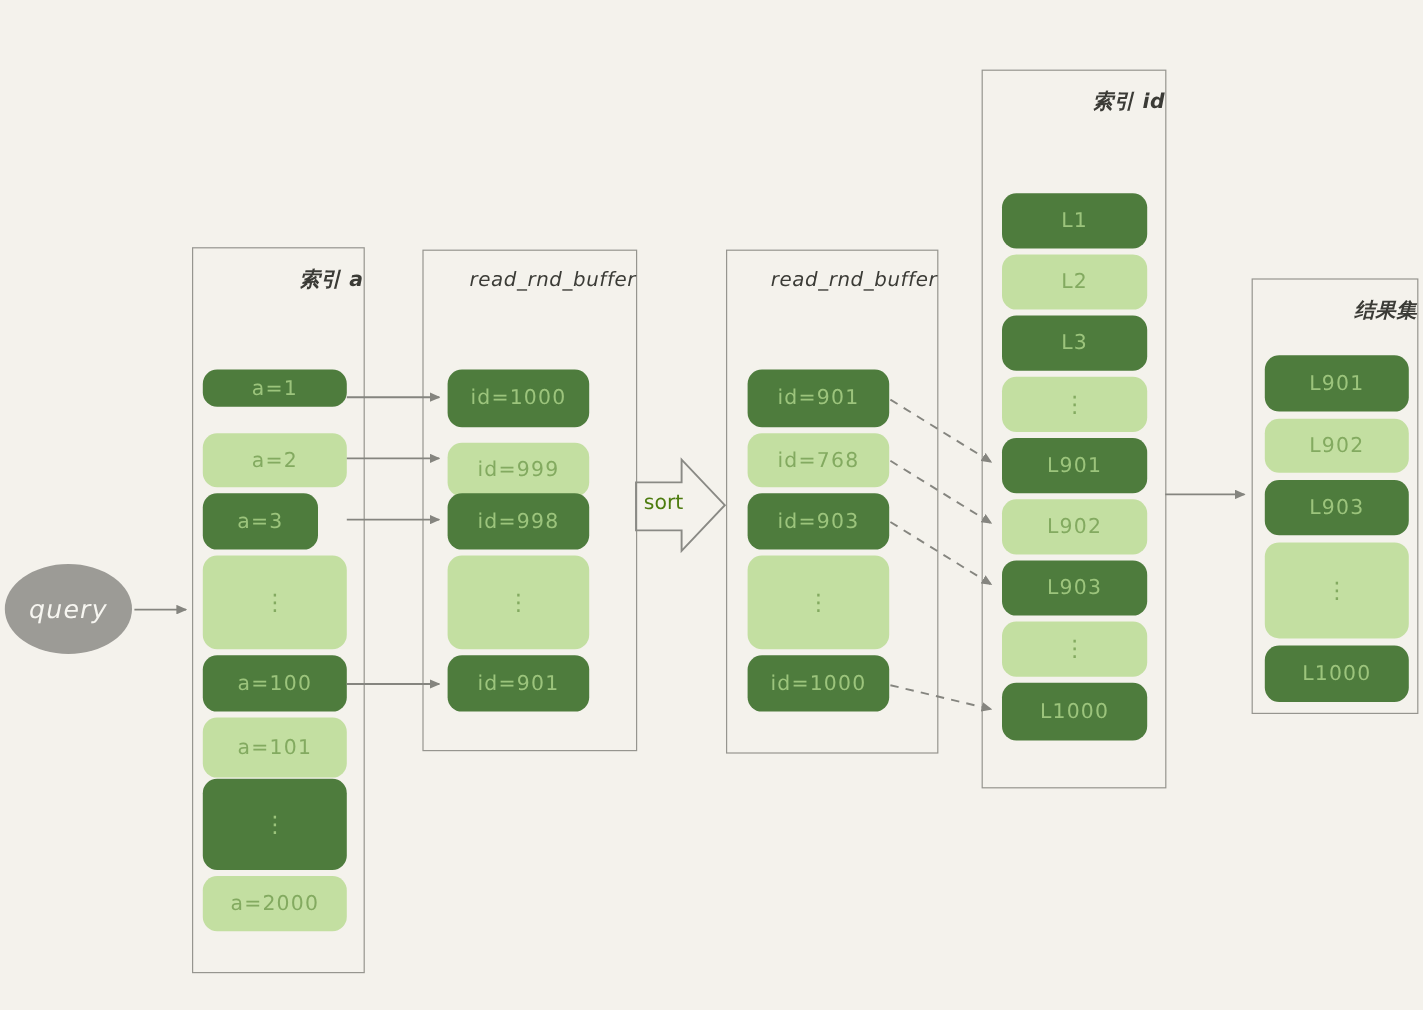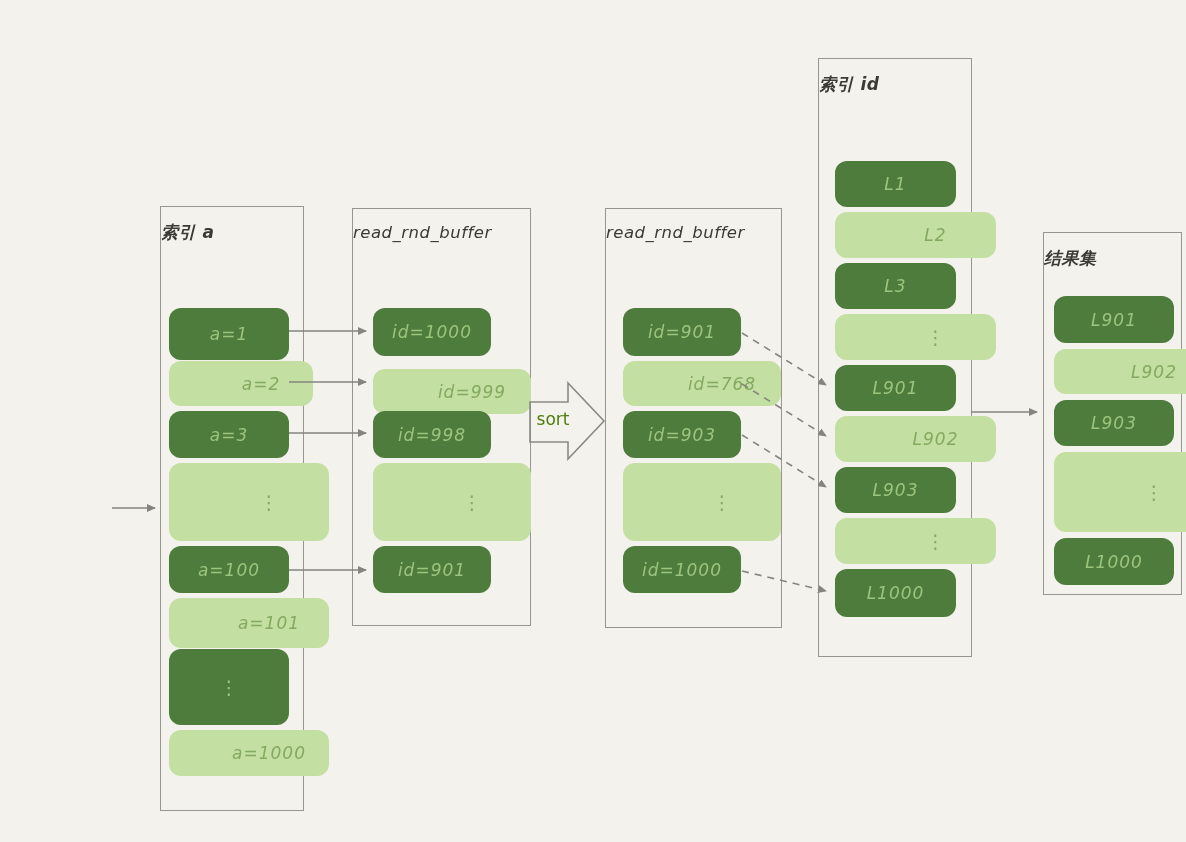--- a/index.html
+++ b/index.html
@@ -5,67 +5,70 @@
   html,body{margin:0;padding:0;background:#e9e9e4;}
   #canvas{
     position:relative;width:1186px;height:842px;overflow:hidden;
     background:#f4f2ec;
     font-family:"DejaVu Sans","Liberation Sans",sans-serif;
   }
   .box{
     position:absolute;border:1px solid #96958f;background:transparent;
   }
   .box-title{
-    position:absolute;left:0;top:14px;width:100%;text-align:left;
+    position:absolute;left:0;top:14px;width:100%;text-align:right;
     font-size:17px;font-style:italic;font-weight:600;color:#3b3b36;
     letter-spacing:0.5px;
   }
   .box-title.code{font-weight:400;font-size:16.5px;}
   .stack{position:absolute;}
   .cell{
     position:absolute;border-radius:12px;
     display:flex;align-items:center;justify-content:center;
-    font-size:17px;font-style:italic;letter-spacing:1px;
+    font-size:17px;letter-spacing:1px;
   }
   .cell.dark{background:#4e7c3d;color:#9cc47c;}
-  .cell.light{background:#c3dfa1;color:#83aa60;padding-left:40px;}
+  .cell.light{background:#c3dfa1;color:#83aa60;}
   .cell .dots{font-size:19px;line-height:1;letter-spacing:0;}
   .ellipse{
     position:absolute;left:4px;top:470px;width:106px;height:75px;
     background:#9c9b96;border-radius:50%;
     display:flex;align-items:center;justify-content:center;
     color:#f7f6f1;font-size:21px;font-style:italic;letter-spacing:1px;
   }
   .sort-label{
     position:absolute;left:527px;top:409px;width:52px;text-align:center;
     font-size:17px;color:#4d7c0f;
   }
   svg.overlay{position:absolute;left:0;top:0;pointer-events:none;}
 </style>
 </head>
 <body>
 
 <div id="canvas">
 
+  <div class="ellipse">
+    <span>query</span>
+  </div>
 
   <div class="box" style="left:160px;top:206px;width:142px;height:603px">
     <div class="box-title">索引 a</div>
     <div class="stack" style="left:8px;top:0;width:120px">
-      <div class="cell dark" style="left:0;top:101px;width:120px;height:52px">a=1</div>
-      <div class="cell light" style="left:0;top:154px;width:104px;height:45px">a=2</div>
-      <div class="cell dark" style="left:0;top:204px;width:120px;height:47px">a=3</div>
+      <div class="cell dark" style="left:0;top:101px;width:120px;height:31px">a=1</div>
+      <div class="cell light" style="left:0;top:154px;width:120px;height:45px">a=2</div>
+      <div class="cell dark" style="left:0;top:204px;width:96px;height:47px">a=3</div>
       <div class="cell light" style="left:0;top:256px;width:120px;height:78px">
           <span class="dots">⋮</span>
         </div>
       <div class="cell dark" style="left:0;top:339px;width:120px;height:47px">a=100</div>
       <div class="cell light" style="left:0;top:391px;width:120px;height:50px">a=101</div>
       <div class="cell dark" style="left:0;top:442px;width:120px;height:76px">
           <span class="dots">⋮</span>
         </div>
-      <div class="cell light" style="left:0;top:523px;width:120px;height:46px">a=1000</div>
+      <div class="cell light" style="left:0;top:523px;width:120px;height:46px">a=2000</div>
     </div>
   </div>
 
   <div class="box" style="left:352px;top:208px;width:177px;height:416px">
     <div class="box-title code">read_rnd_buffer</div>
     <div class="stack" style="left:20px;top:0;width:118px">
       <div class="cell dark" style="left:0;top:99px;width:118px;height:48px">id=1000</div>
       <div class="cell light" style="left:0;top:160px;width:118px;height:45px">id=999</div>
       <div class="cell dark" style="left:0;top:202px;width:118px;height:47px">id=998</div>
       <div class="cell light" style="left:0;top:254px;width:118px;height:78px">

